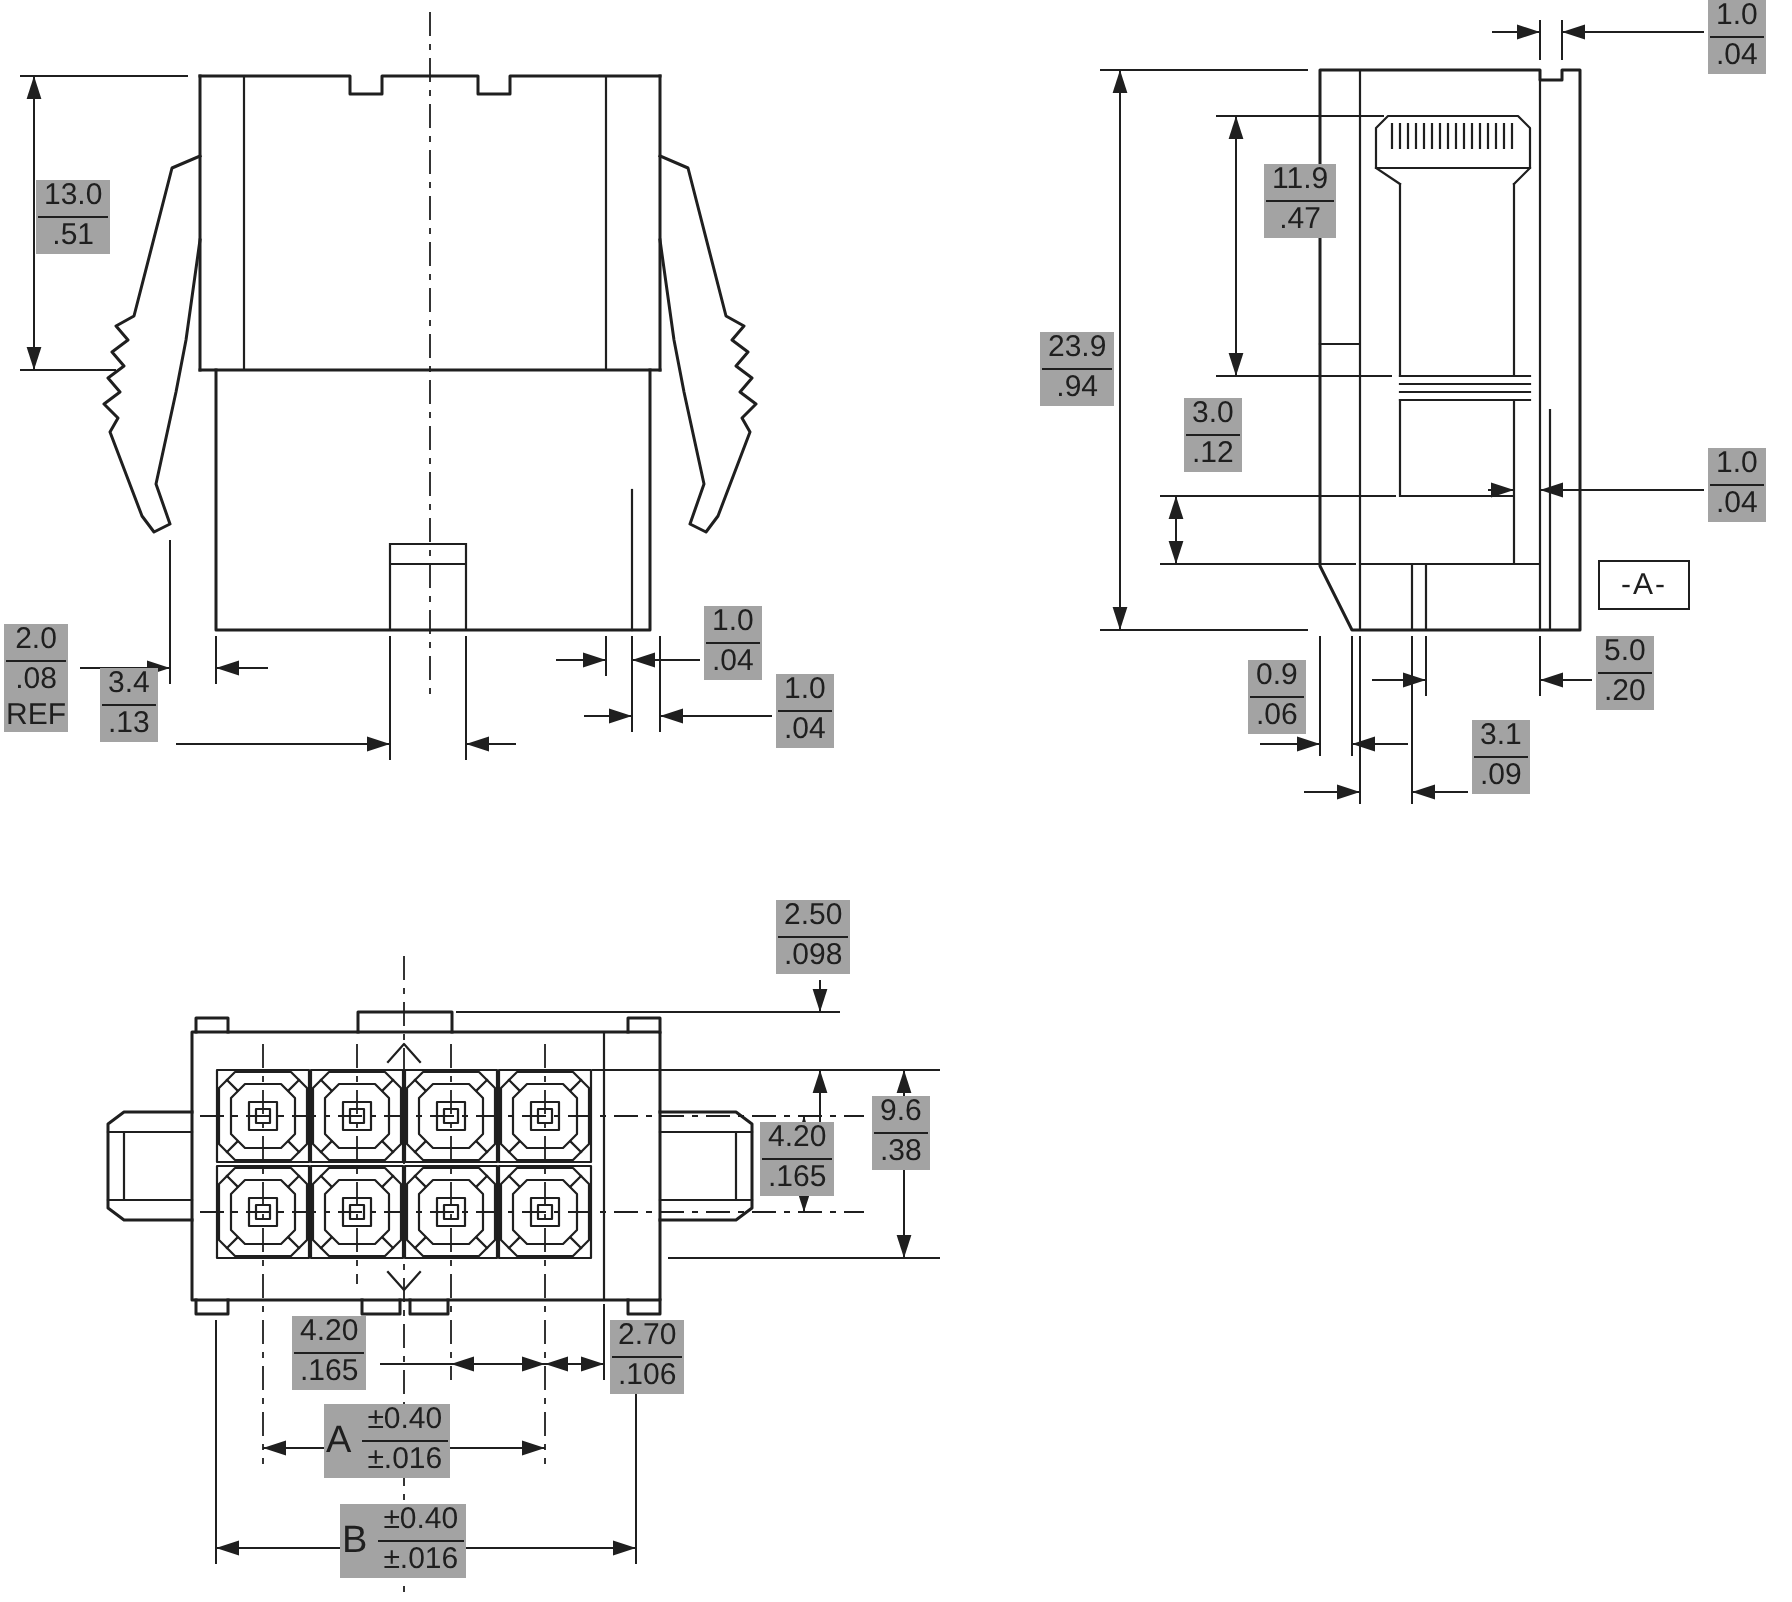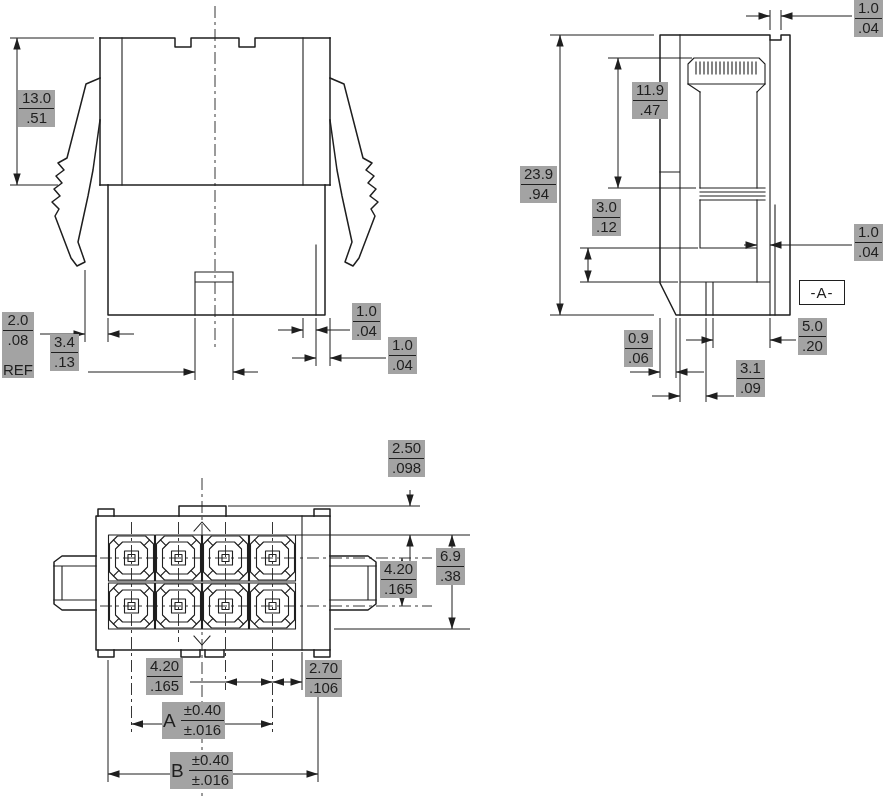--- a/index.html
+++ b/index.html
@@ -7,21 +7,21 @@
          font-family:"Liberation Sans",sans-serif;color:#1f1f1f;}
   #sheet svg{position:absolute;left:0;top:0;z-index:1;}
   .o{fill:none;stroke:#1f1f1f;stroke-width:1.5;stroke-linejoin:round;stroke-linecap:square;}
   .t{fill:none;stroke:#1f1f1f;stroke-width:1.1;stroke-linejoin:round;stroke-linecap:square;}
   .d{fill:none;stroke:#1f1f1f;stroke-width:1;}
   .cl{fill:none;stroke:#1f1f1f;stroke-width:0.9;stroke-dasharray:12 4 3 4;}
   .dim{position:absolute;z-index:2;background:#a3a3a3;text-align:center;
        font-size:15px;line-height:1.12;padding:0 1px;white-space:nowrap;}
   .dim .mm{display:block;border-bottom:1.2px solid #1f1f1f;padding:0 3px 1px;}
   .dim .in{display:block;padding:1px 3px 0;}
-  .dim .ref{display:block;text-align:left;padding-top:1px;margin-top:12px;}
+  .dim .ref{display:block;text-align:left;padding-top:1px;}
   .dim.ab{display:flex;align-items:center;gap:5px;}
   .dim.ab .big{font-size:19px;}
   .dim.ab .frac{display:block;}
   .datum{position:absolute;z-index:2;border:1.4px solid #1f1f1f;background:#fff;
          width:44px;height:23px;display:flex;align-items:center;justify-content:center;
          font-size:15px;letter-spacing:1px;}
 </style>
 </head>
 <body>
 
@@ -191,30 +191,30 @@
     <span class="in">.06</span>
   </div>
   <div class="dim" style="left:736px;top:360px">
     <span class="mm">3.1</span>
     <span class="in">.09</span>
   </div>
   <div class="datum" style="left:799px;top:280px">
     <span>-A-</span>
   </div>
 
-  <div class="dim" style="left:388px;top:440px">
+  <div class="dim" style="left:388px;top:450px">
     <span class="mm">2.50</span>
     <span class="in">.098</span>
   </div>
   <div class="dim" style="left:380px;top:561px">
     <span class="mm">4.20</span>
     <span class="in">.165</span>
   </div>
   <div class="dim" style="left:436px;top:548px">
-    <span class="mm">6.9</span>
+    <span class="mm">9.6</span>
     <span class="in">.38</span>
   </div>
   <div class="dim" style="left:146px;top:658px">
     <span class="mm">4.20</span>
     <span class="in">.165</span>
   </div>
   <div class="dim" style="left:305px;top:660px">
     <span class="mm">2.70</span>
     <span class="in">.106</span>
   </div>

